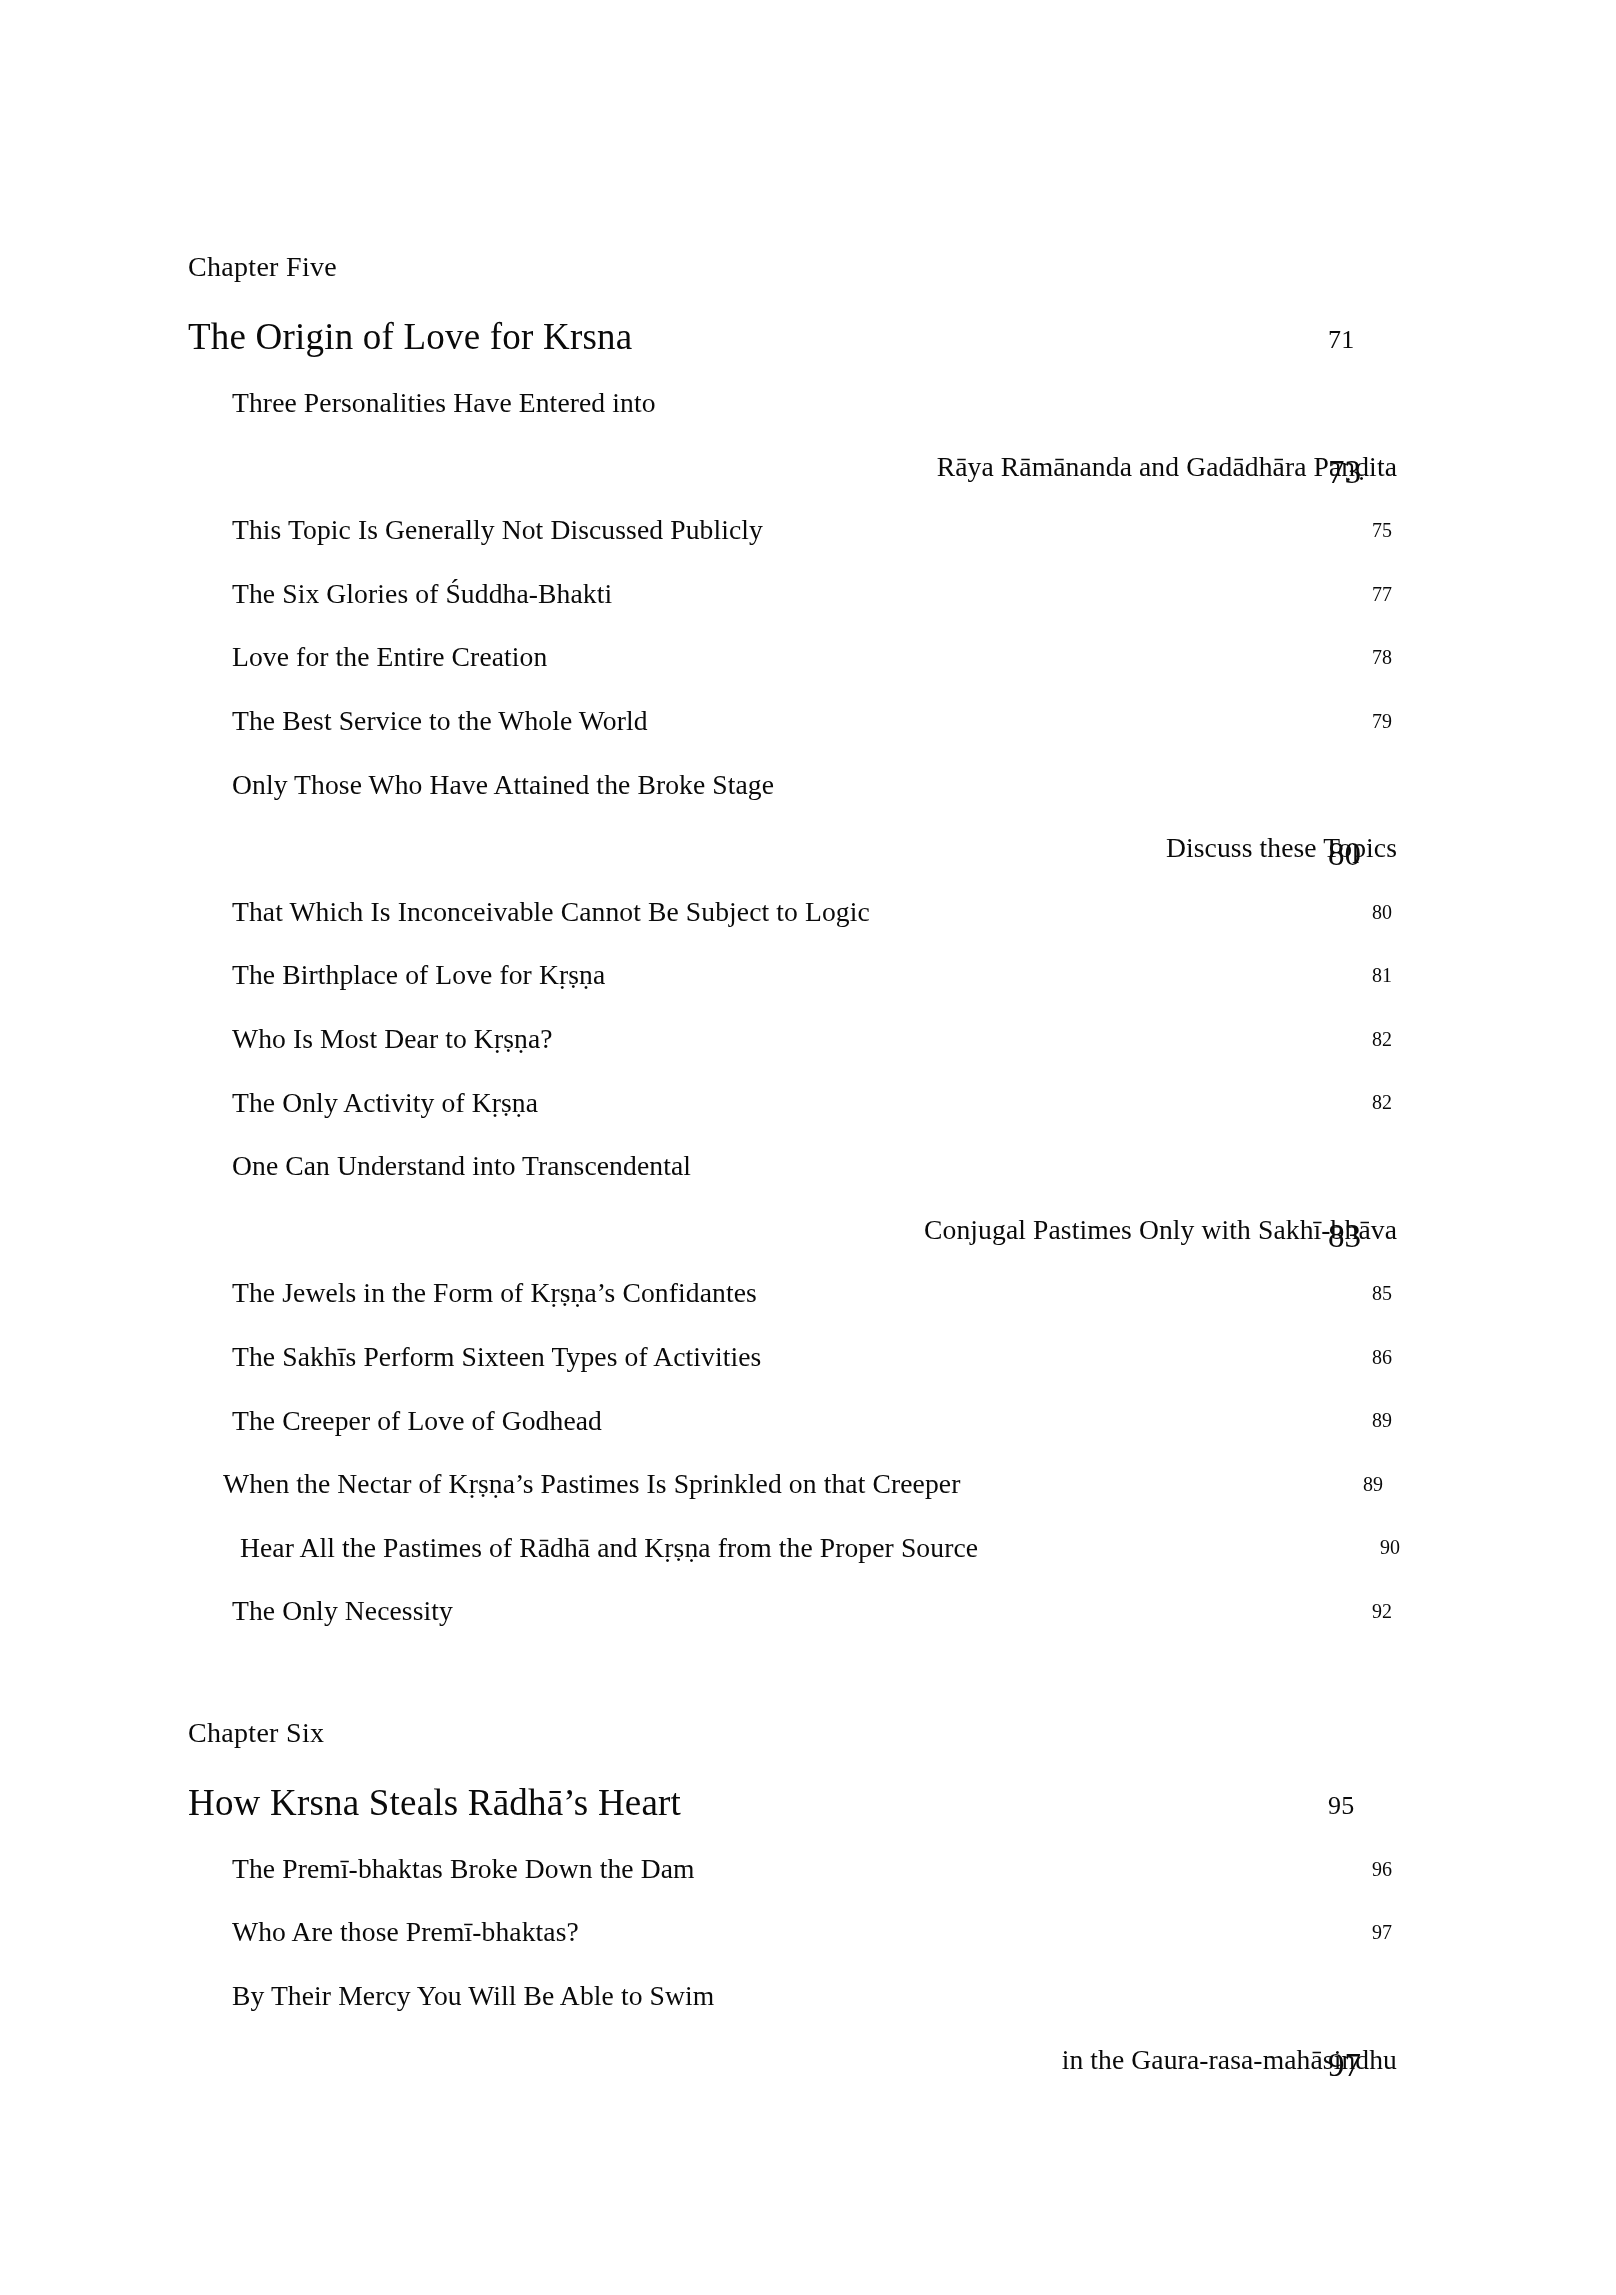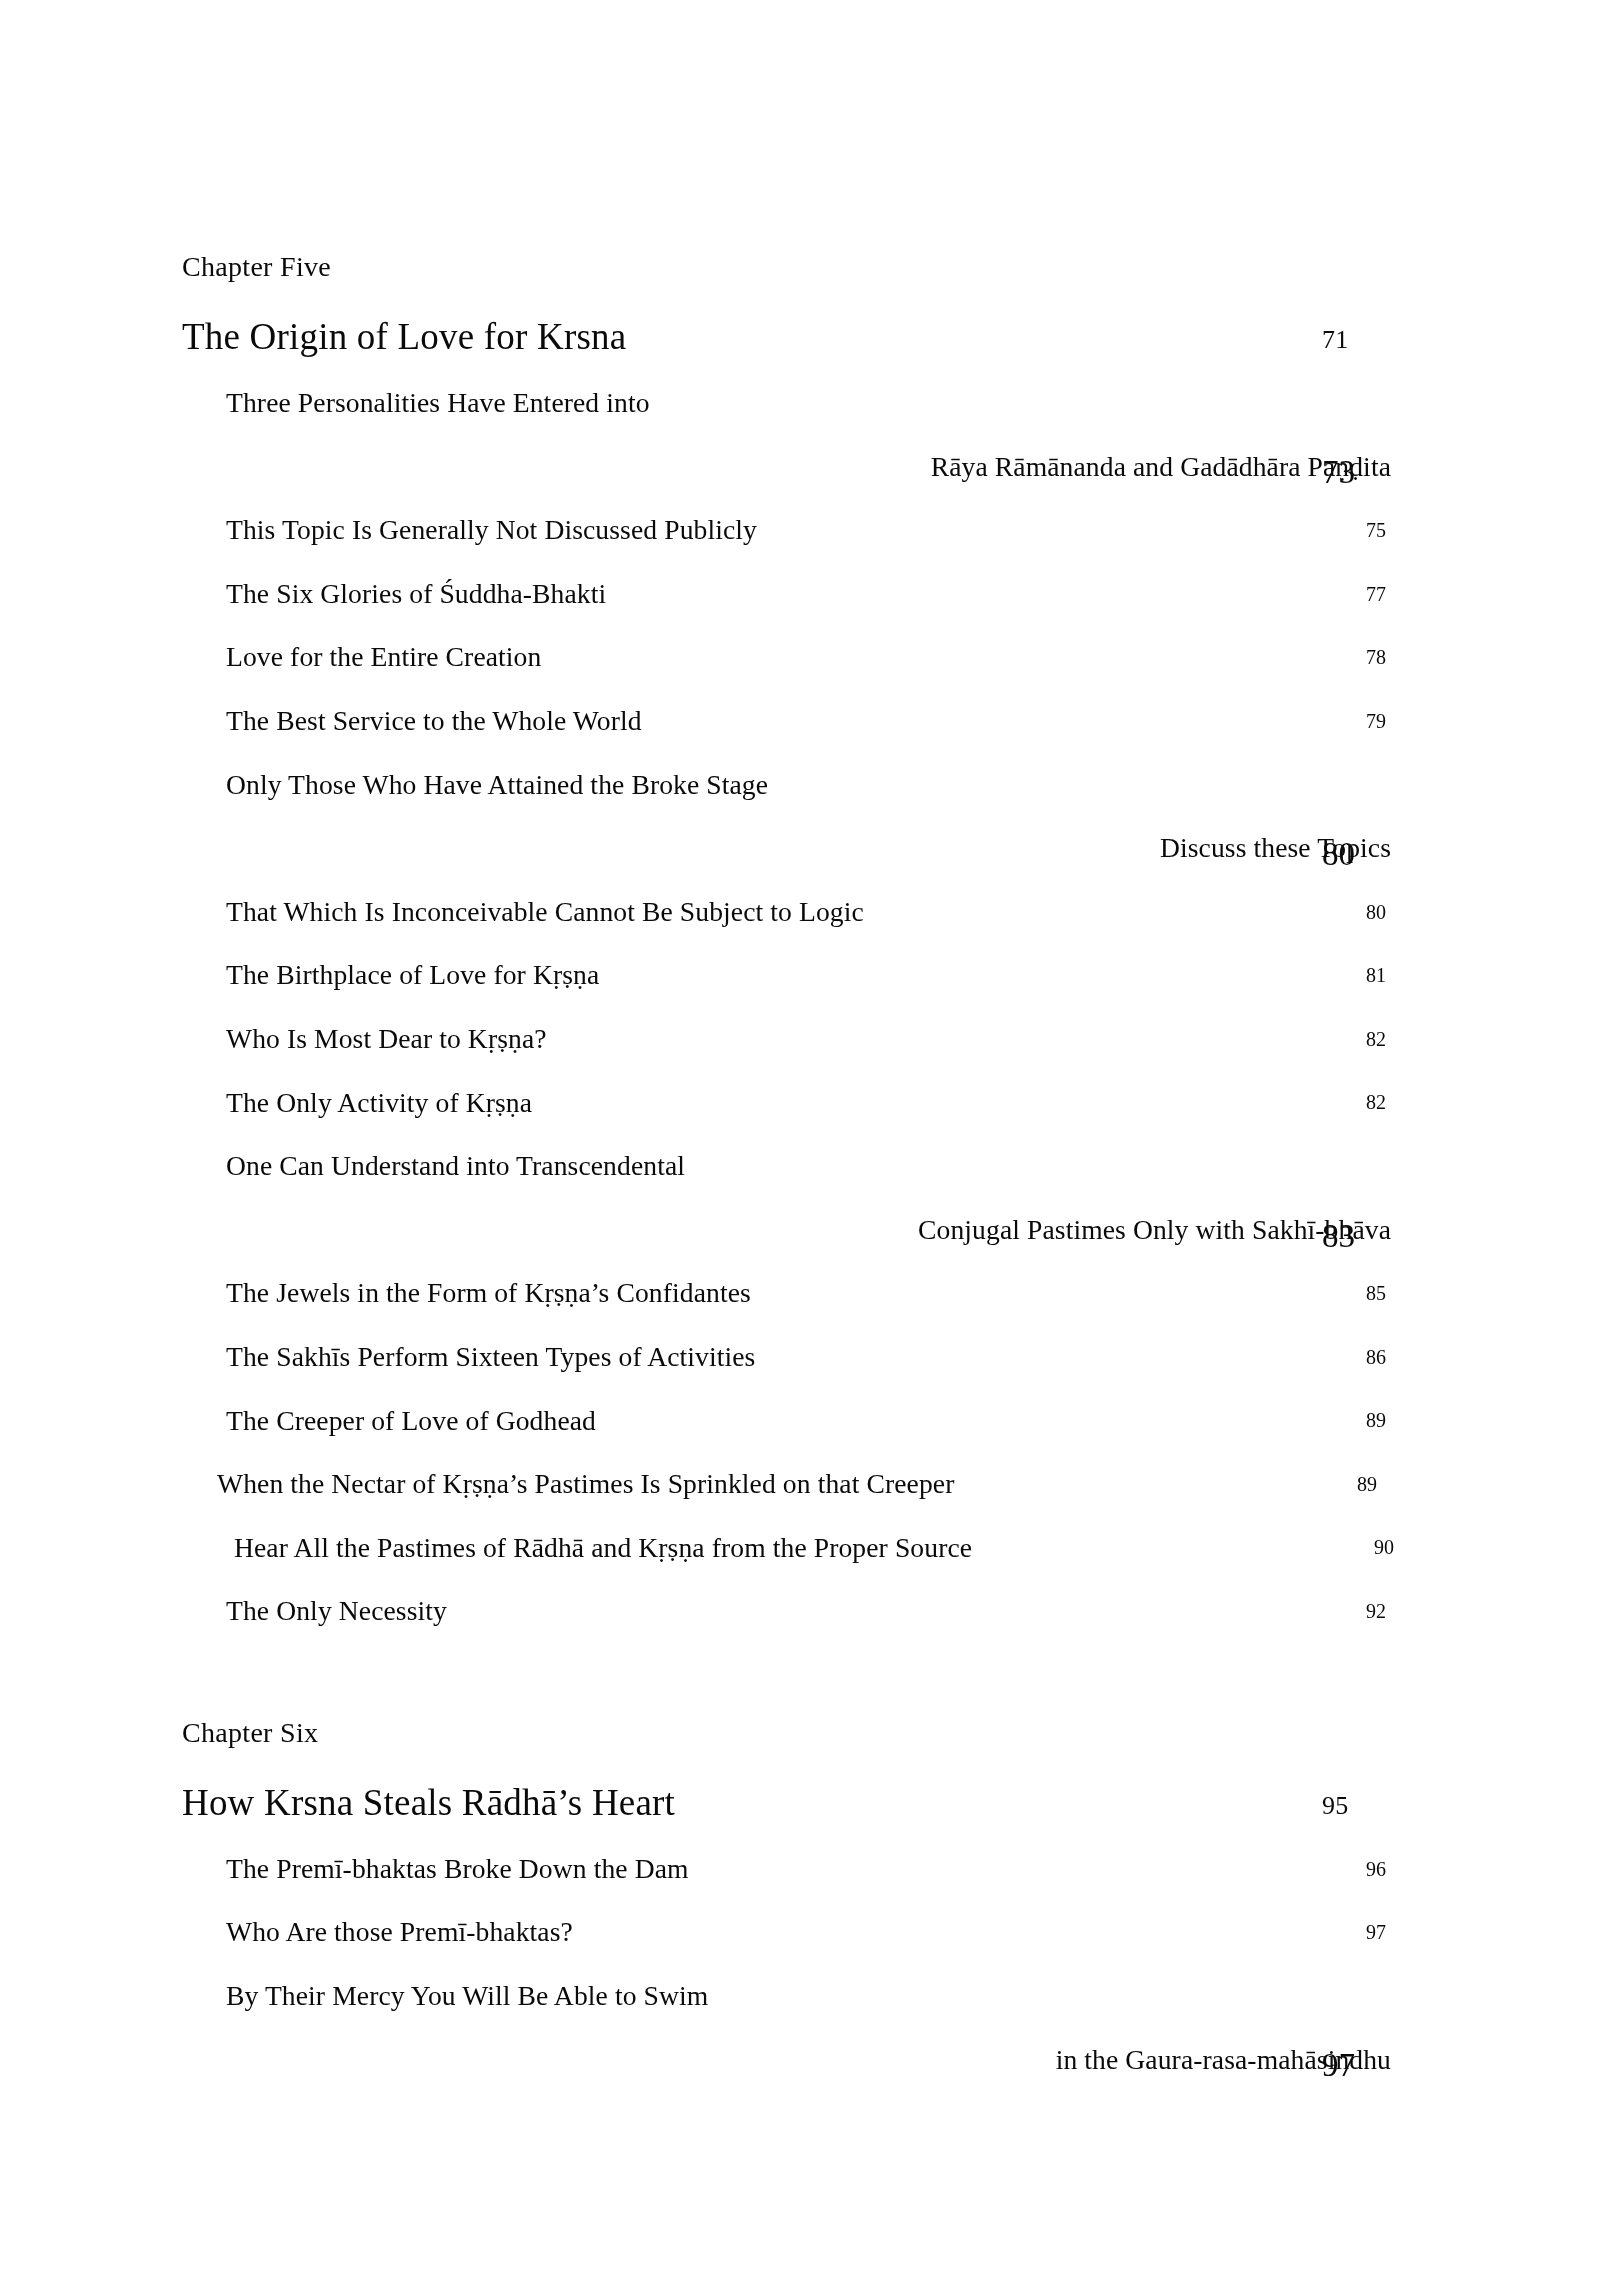--- a/index.html
+++ b/index.html
@@ -20,21 +20,21 @@
   
   .page {
     position: absolute;
     inset: 0;
     background: #ffffff;
   }
 
   
   .toc {
     position: absolute;
-    left: 182px;
+    left: 188px;
     top: 253px;
     width: 1232px;
   }
 
   
   .row {
     position: relative;
     display: block;
     width: 100%;
   }

